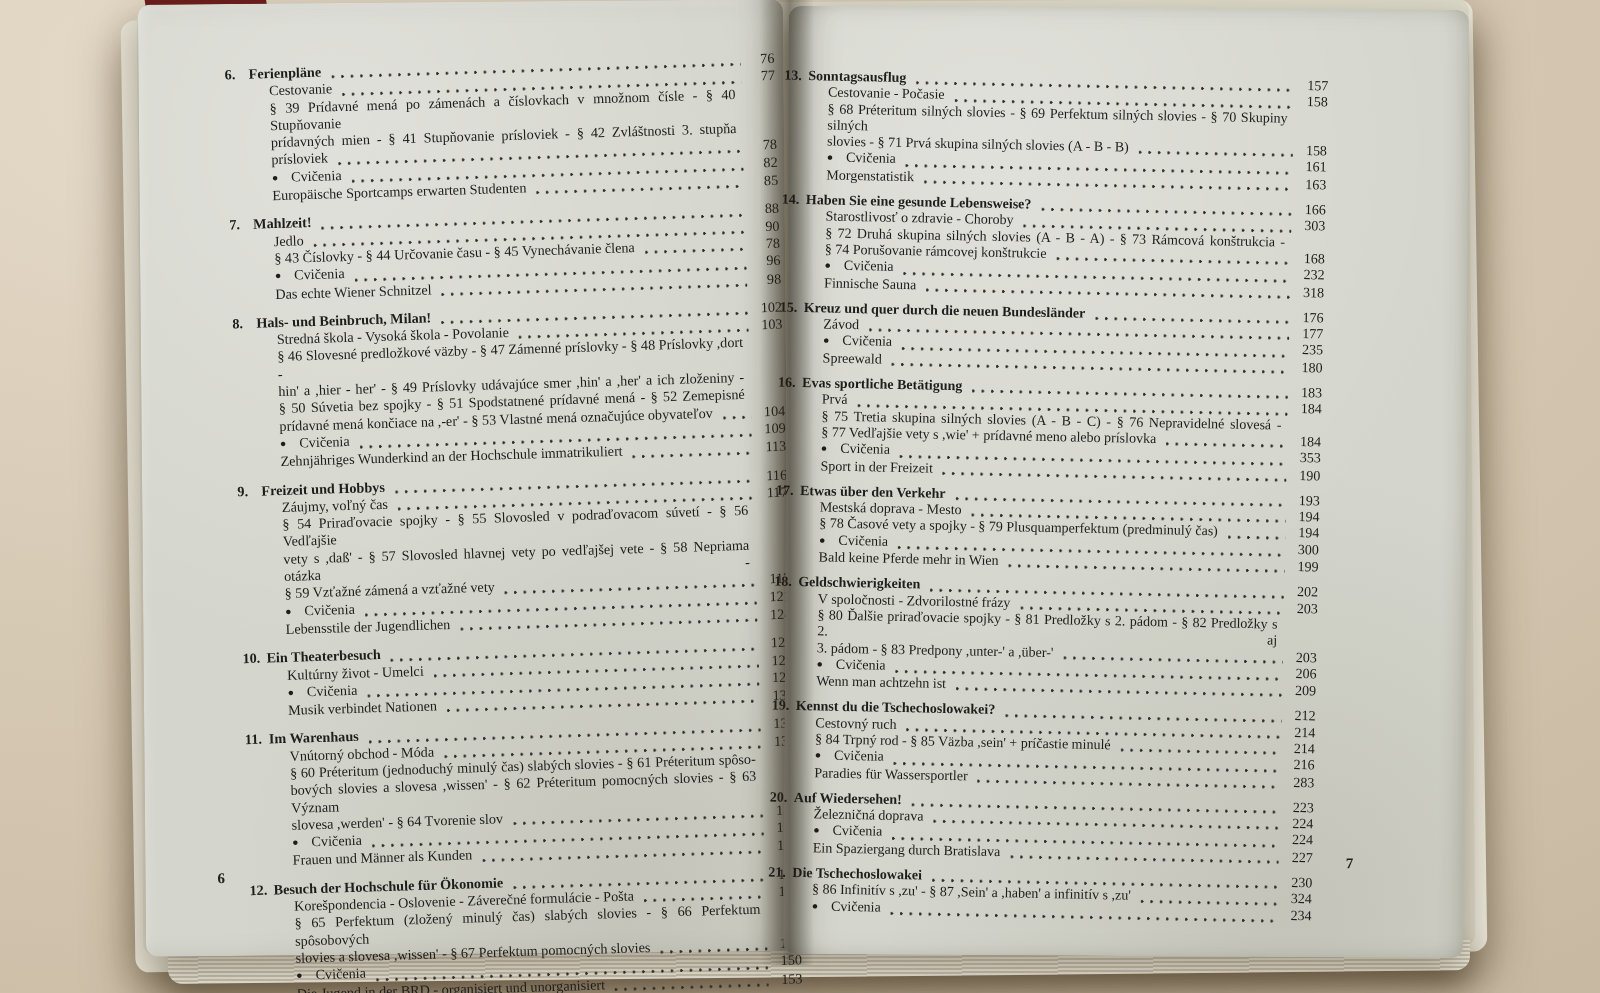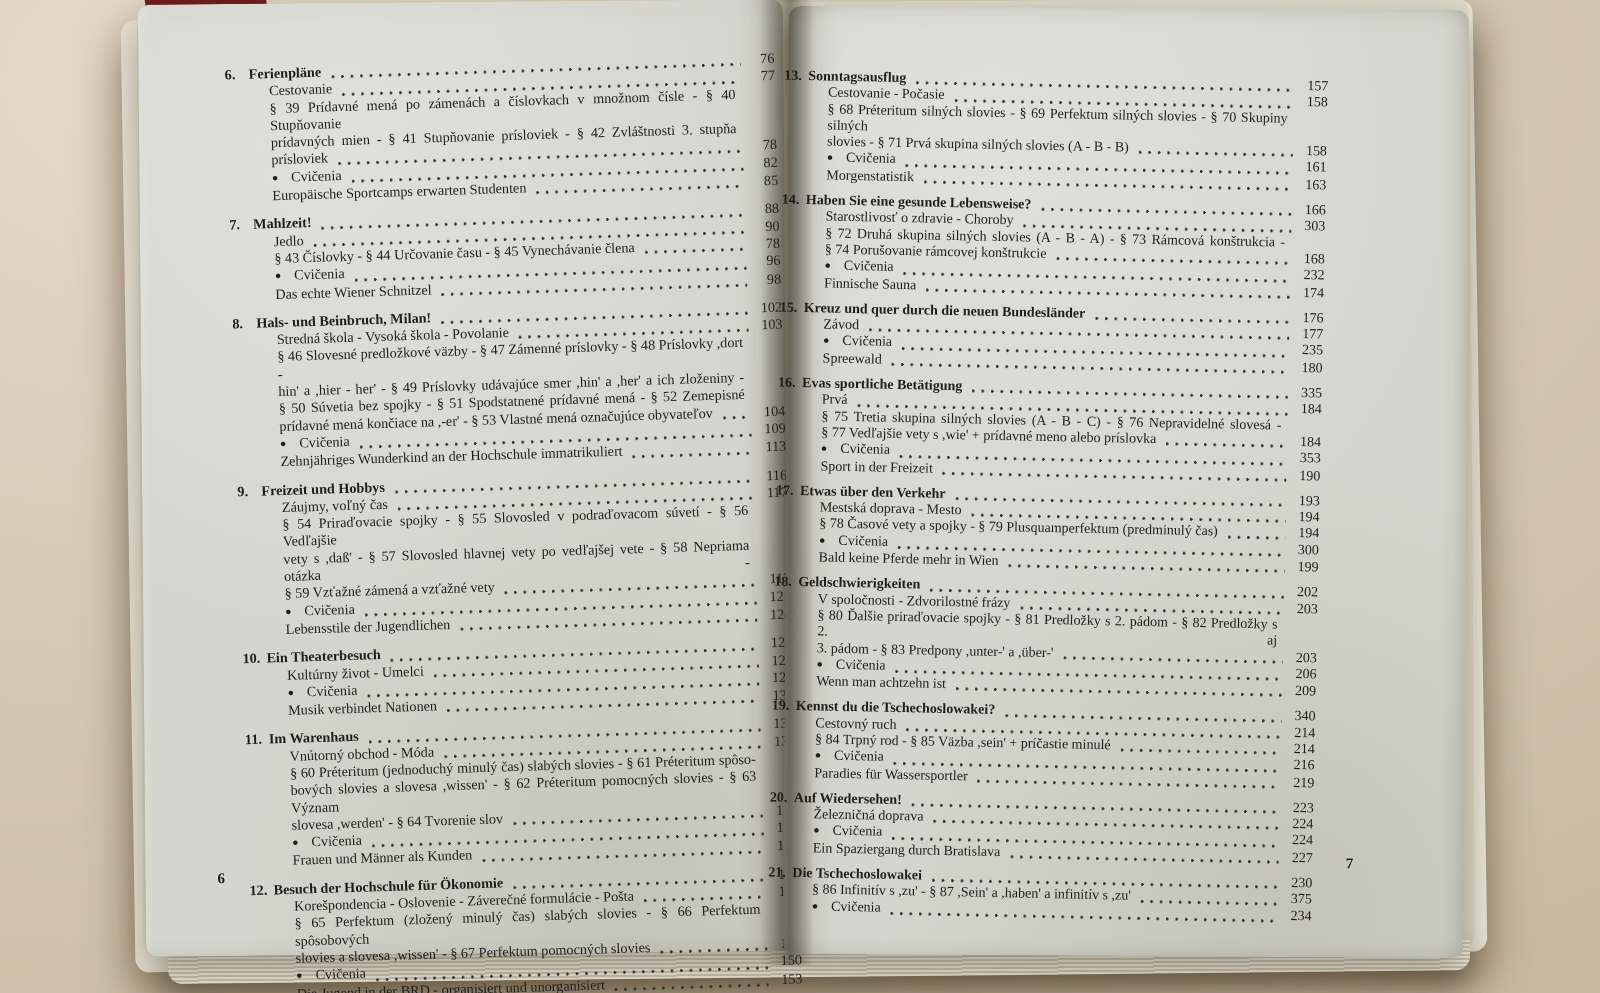--- a/index.html
+++ b/index.html
@@ -360,21 +360,21 @@
           </div>
           <div class="row ex">
             <span class="bullet">●</span>
             <span class="txt">Cvičenia</span>
             <span class="leader"></span>
             <span class="pg">232</span>
           </div>
           <div class="row rd">
             <span class="txt">Finnische Sauna</span>
             <span class="leader"></span>
-            <span class="pg">174</span>
+            <span class="pg">318</span>
           </div>
         </div>
         <div class="section">
           <div class="row ch">
             <span class="num b">15.</span>
             <span class="txt b">Kreuz und quer durch die neuen Bundesländer</span>
             <span class="leader"></span>
             <span class="pg">176</span>
           </div>
           <div class="row sub">
@@ -392,21 +392,21 @@
             <span class="txt">Spreewald</span>
             <span class="leader"></span>
             <span class="pg">180</span>
           </div>
         </div>
         <div class="section">
           <div class="row ch">
             <span class="num b">16.</span>
             <span class="txt b">Evas sportliche Betätigung</span>
             <span class="leader"></span>
-            <span class="pg">335</span>
+            <span class="pg">183</span>
           </div>
           <div class="row sub">
             <span class="txt">Prvá</span>
             <span class="leader"></span>
             <span class="pg">184</span>
           </div>
           <div class="row g">
             <span class="txt">§ 75 Tretia skupina silných slovies (A - B - C) - § 76 Nepravidelné slovesá -</span>
           </div>
           <div class="row ge">
@@ -485,42 +485,42 @@
             <span class="txt">Wenn man achtzehn ist</span>
             <span class="leader"></span>
             <span class="pg">209</span>
           </div>
         </div>
         <div class="section">
           <div class="row ch">
             <span class="num b">19.</span>
             <span class="txt b">Kennst du die Tschechoslowakei?</span>
             <span class="leader"></span>
-            <span class="pg">340</span>
+            <span class="pg">212</span>
           </div>
           <div class="row sub">
             <span class="txt">Cestovný ruch</span>
             <span class="leader"></span>
             <span class="pg">214</span>
           </div>
           <div class="row ge">
             <span class="txt">§ 84 Trpný rod - § 85 Väzba ,sein' + príčastie minulé</span>
             <span class="leader"></span>
             <span class="pg">214</span>
           </div>
           <div class="row ex">
             <span class="bullet">●</span>
             <span class="txt">Cvičenia</span>
             <span class="leader"></span>
             <span class="pg">216</span>
           </div>
           <div class="row rd">
             <span class="txt">Paradies für Wassersportler</span>
             <span class="leader"></span>
-            <span class="pg">219</span>
+            <span class="pg">283</span>
           </div>
         </div>
         <div class="section">
           <div class="row ch">
             <span class="num b">20.</span>
             <span class="txt b">Auf Wiedersehen!</span>
             <span class="leader"></span>
             <span class="pg">223</span>
           </div>
           <div class="row sub">
@@ -543,21 +543,21 @@
         <div class="section">
           <div class="row ch">
             <span class="num b">21.</span>
             <span class="txt b">Die Tschechoslowakei</span>
             <span class="leader"></span>
             <span class="pg">230</span>
           </div>
           <div class="row ge">
             <span class="txt">§ 86 Infinitív s ,zu' - § 87 ,Sein' a ,haben' a infinitív s ,zu'</span>
             <span class="leader"></span>
-            <span class="pg">375</span>
+            <span class="pg">324</span>
           </div>
           <div class="row ex">
             <span class="bullet">●</span>
             <span class="txt">Cvičenia</span>
             <span class="leader"></span>
             <span class="pg">234</span>
           </div>
         </div>
       </div>
     <div class="folio folioR">7</div>

